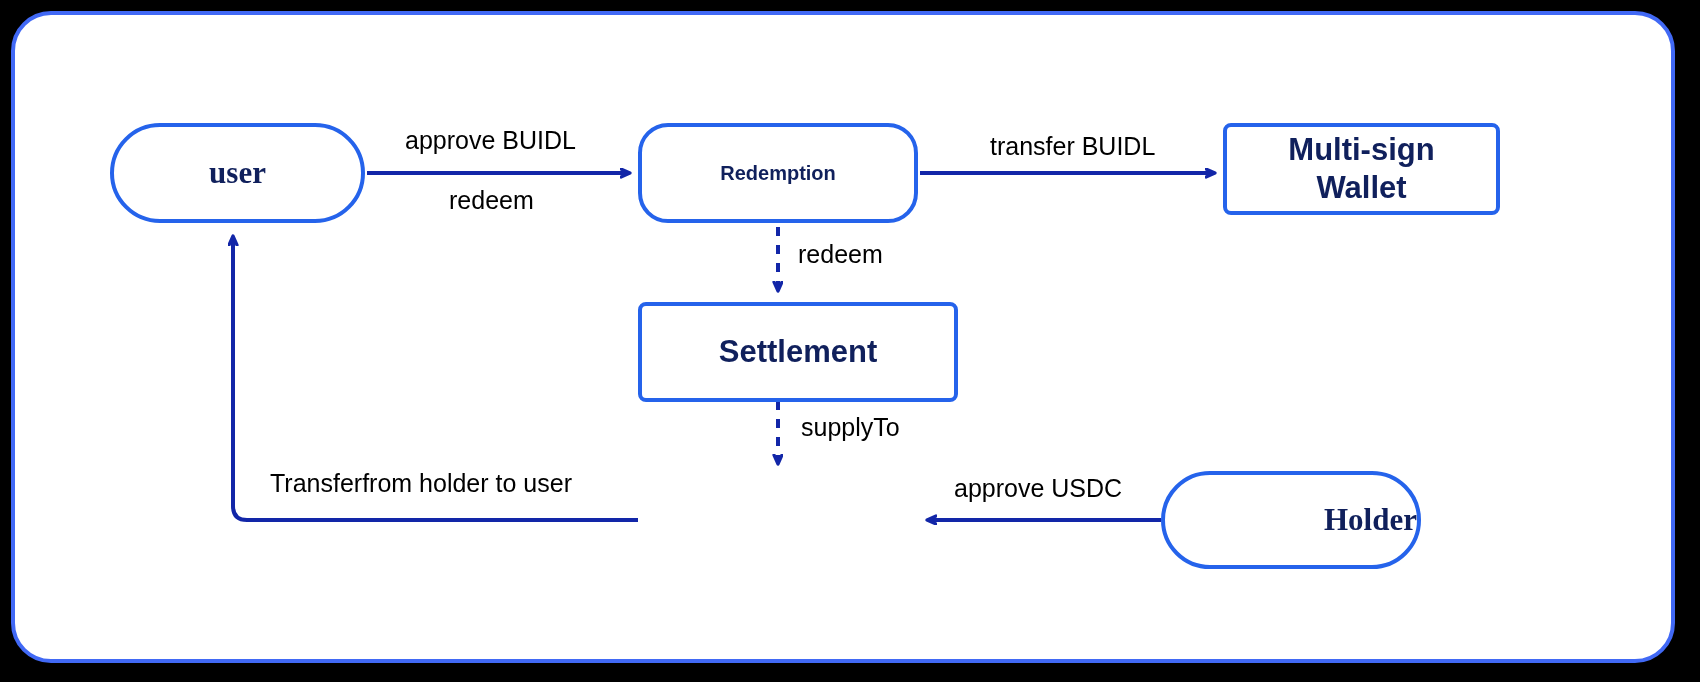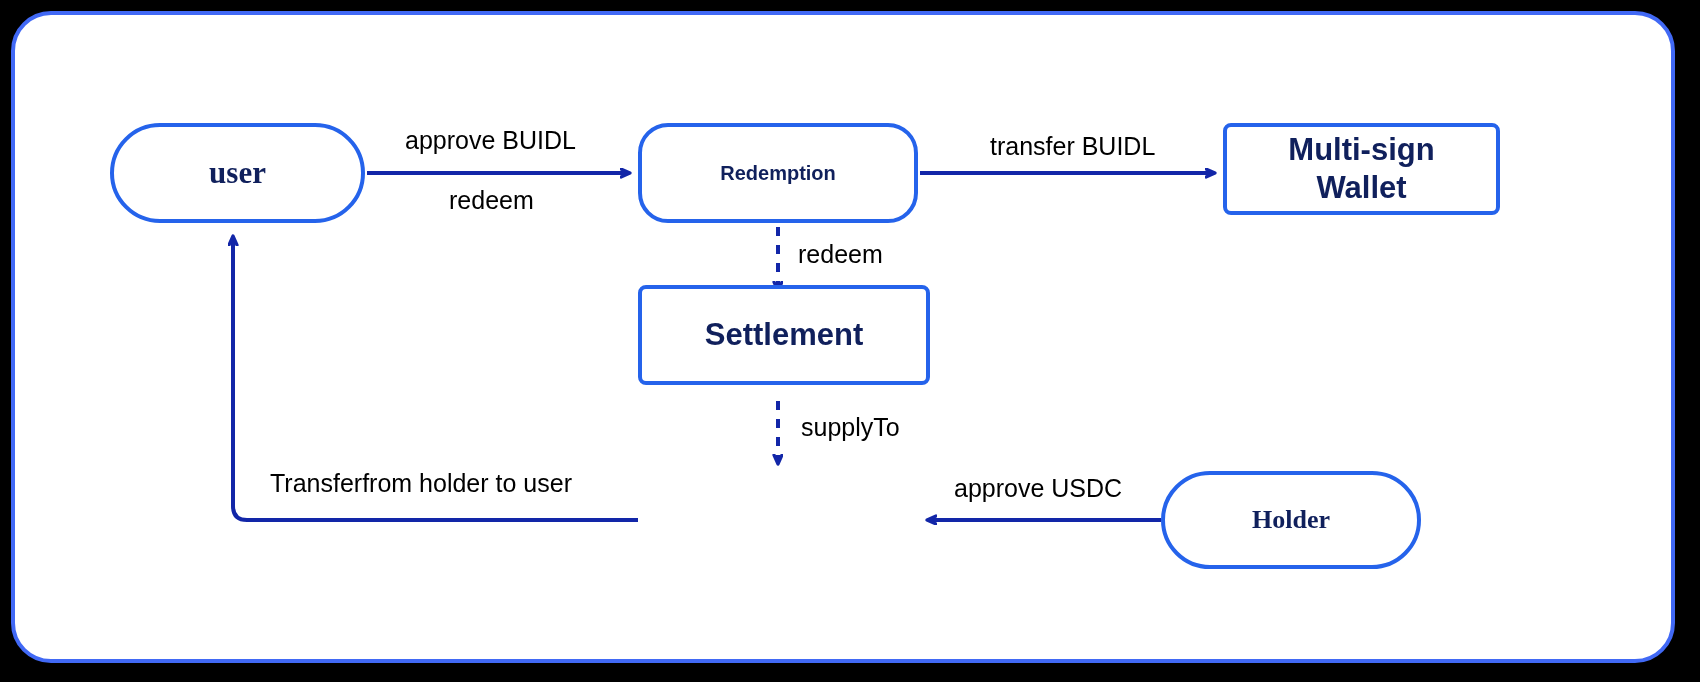--- a/index.html
+++ b/index.html
@@ -62,23 +62,23 @@
     white-space: nowrap;
     background: #ffffff;
     padding: 0 4px;
     line-height: 1.1;
   }
 
   
   #node-user        { left: 95px;  top: 108px; width: 255px; height: 100px; font-size: 31px; }
   #node-redemption  { left: 623px; top: 108px; width: 280px; height: 100px; font-size: 20px; border-radius: 30px; }
   #node-wallet      { left: 1208px;top: 108px; width: 277px; height: 92px; font-size: 31px; }
-  #node-settlement  { left: 623px; top: 270px; width: 292px; height: 100px; font-size: 31px; }
+  #node-settlement  { left: 623px; top: 287px; width: 320px; height: 100px; font-size: 31px; }
   #node-allowance   { left: 623px; top: 456px; width: 280px; height: 100px; font-size: 31px; }
-  #node-holder      { left: 1146px;top: 456px; width: 260px; height: 98px;  font-size: 26px; }
+  #node-holder      { left: 1146px;top: 456px; width: 260px; height: 98px;  font-size: 31px; justify-content: flex-end; }
 
   
   #lbl-approve-buidl  { left: 386px;  top: 112px; }
   #lbl-redeem-user    { left: 430px;  top: 172px; }
   #lbl-transfer-buidl { left: 971px;  top: 118px; text-align: center; }
   #lbl-redeem-settle  { left: 779px;  top: 226px; }
   #lbl-supplyto       { left: 782px;  top: 399px; }
   #lbl-approve-usdc   { left: 935px;  top: 460px; }
   #lbl-transferfrom   { left: 251px;  top: 455px; }
 </style>

